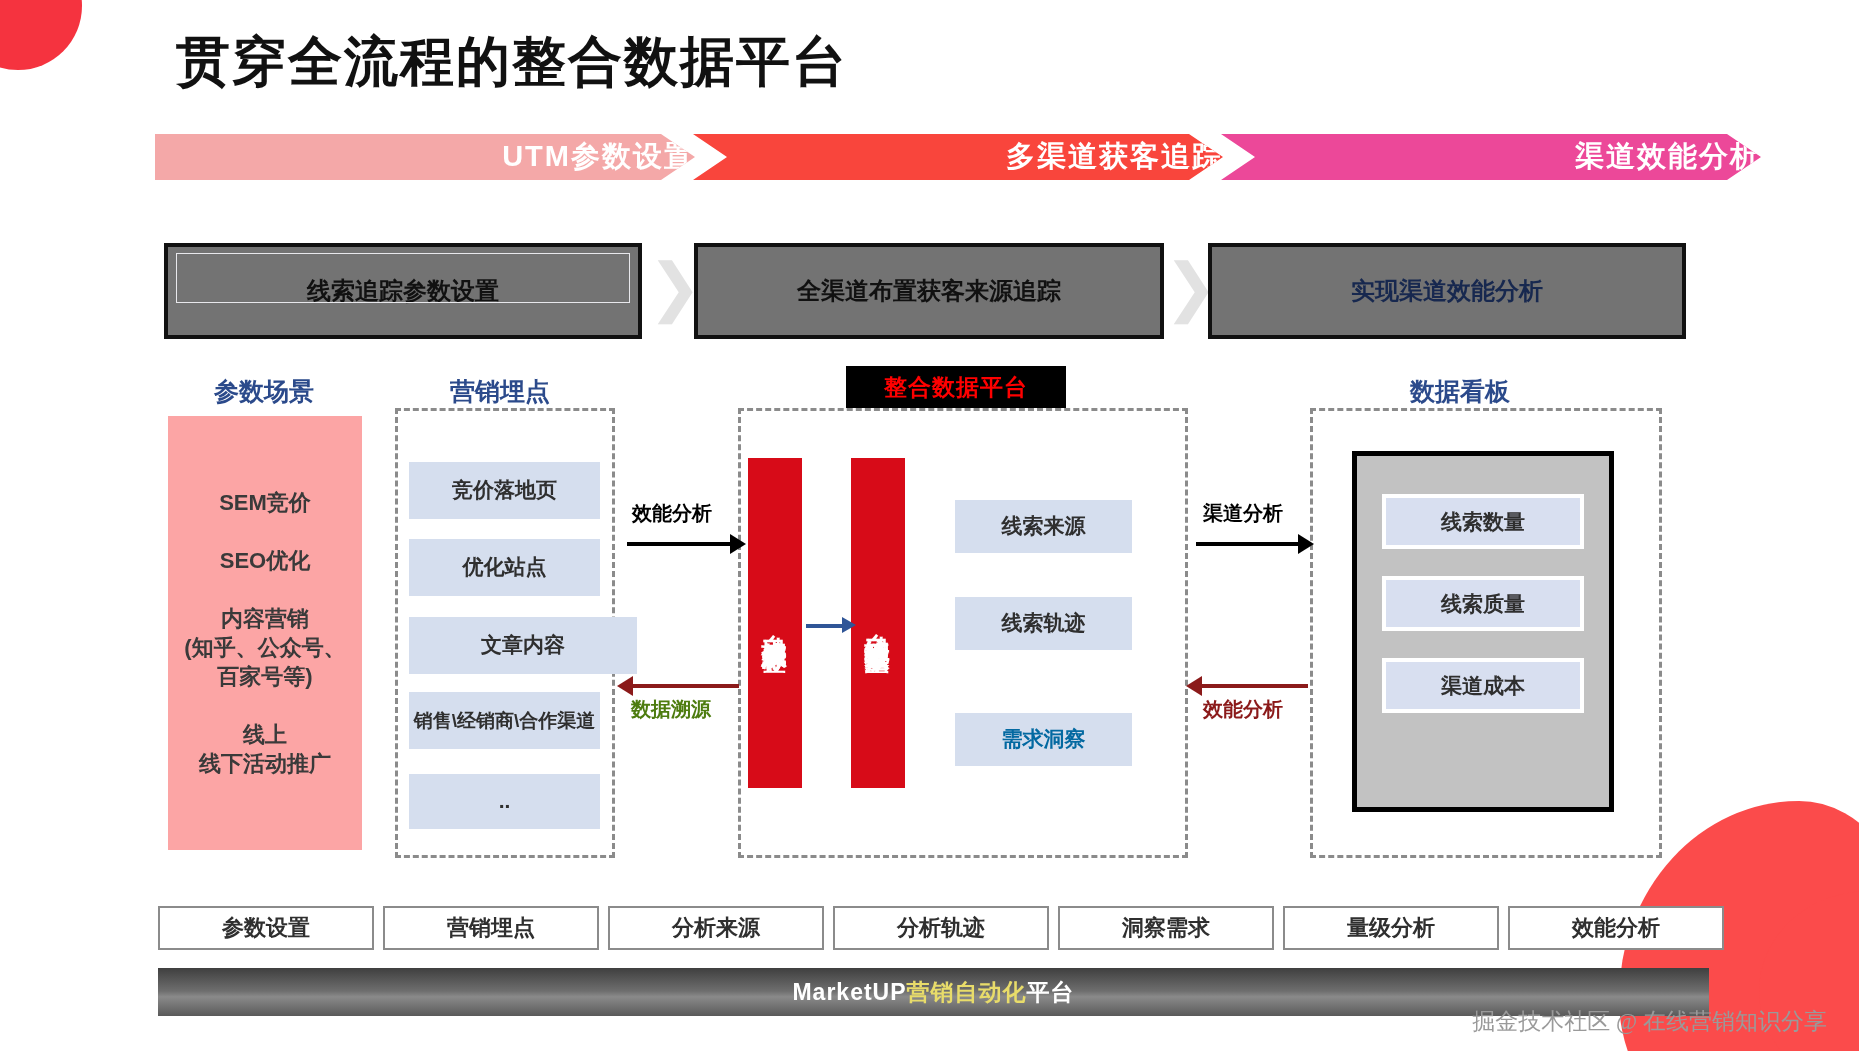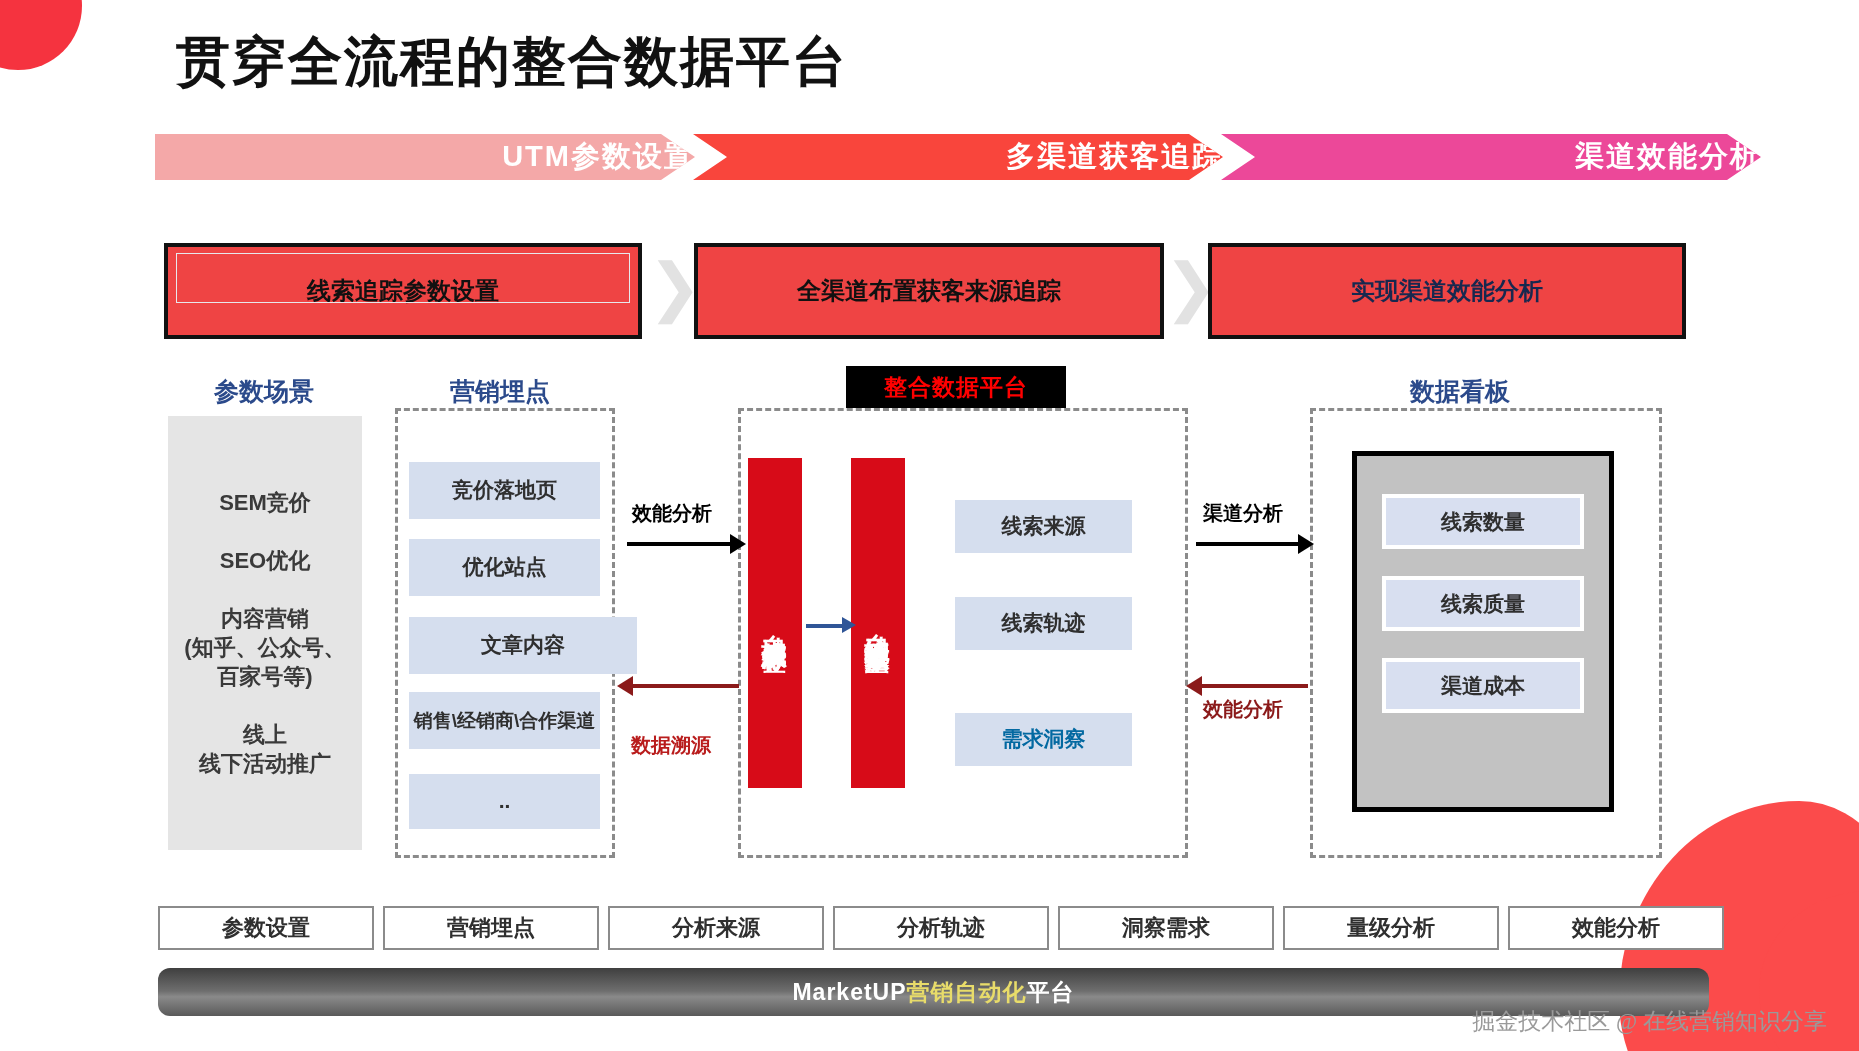--- a/index.html
+++ b/index.html
@@ -42,21 +42,21 @@
   .chev1 { width:540px; background:#f4a8a8;
            clip-path: polygon(0 0, calc(100% - 34px) 0, 100% 50%, calc(100% - 34px) 100%, 0 100%); }
   .chev2 { width:530px; margin-left:-2px; background:#f9453c;
            clip-path: polygon(0 0, calc(100% - 34px) 0, 100% 50%, calc(100% - 34px) 100%, 0 100%, 34px 50%); }
   .chev3 { width:540px; margin-left:-2px; background:#ec4899;
            clip-path: polygon(0 0, calc(100% - 34px) 0, 100% 50%, calc(100% - 34px) 100%, 0 100%, 34px 50%); }
   .chev span { display:block; padding-left:10px; }
 
   
   .pbox {
-    position:absolute; border:4px solid #111; background:#ef4444;
+    position:absolute; border:4px solid #111; background:#737373;
     display:flex; align-items:center; justify-content:center;
     font-size:24px; font-weight:bold; color:#111;
   }
   .pbox .inner {
     position:absolute; left:8px; right:8px; top:6px; bottom:32px;
     border:1px solid #e8e8ec; pointer-events:none;
   }
   .pbox1 { left:164px; top:243px; width:478px; height:96px; }
   .pbox2 { left:694px; top:243px; width:470px; height:96px; }
   .pbox3 { left:1208px; top:243px; width:478px; height:96px; color:#17284f; }
@@ -73,21 +73,21 @@
     position:absolute; font-size:25px; font-weight:bold; color:#2b4a8b;
     white-space:nowrap;
   }
   .ch1 { left:214px; top:375px; }
   .ch2 { left:450px; top:375px; }
   .ch3 { left:1410px; top:375px; }
 
   
   .gray-panel {
     position:absolute; left:168px; top:416px; width:194px; height:434px;
-    background:#e5e5e5;
+    background:#fca5a5;
     display:flex; flex-direction:column; align-items:center;
     justify-content:center; gap:29px;
   }
   .gray-item {
     font-size:22px; font-weight:bold; color:#3a3a3a; text-align:center;
     line-height:1.32; white-space:pre-line;
   }
 
   
   .dash { position:absolute; border:3px dashed #8b8b8b; background:transparent; }
@@ -152,21 +152,21 @@
   }
 
   
   .a1-line { left:627px; top:542px; width:108px; background:#000; }
   .a1-head { left:730px; top:534px; border-left:16px solid #000; }
   .a1-lab  { left:632px; top:500px; color:#000; }
 
   
   .a2-line { left:627px; top:684px; width:112px; background:#8b1a1a; }
   .a2-head { left:617px; top:676px; border-right:16px solid #8b1a1a; }
-  .a2-lab  { left:631px; top:732px; color:#b91c1c;font-family:Liberation Mono, monospace; }
+  .a2-lab  { left:631px; top:696px; color:#4d7c0f;font-family:Liberation Mono, monospace; }
 
   
   .a3-line { left:806px; top:624px; width:42px; background:#2f5597; }
   .a3-head { left:842px; top:617px; border-left:14px solid #2f5597;
              border-top:8px solid transparent; border-bottom:8px solid transparent; }
 
   
   .a4-line { left:1196px; top:542px; width:108px; background:#000; }
   .a4-head { left:1298px; top:534px; border-left:16px solid #000; }
   .a4-lab  { left:1203px; top:500px; color:#000; }
@@ -181,21 +181,21 @@
   .tab {
     width:216px; height:44px; border:2px solid #8b8b8b; background:#ffffff;
     display:flex; align-items:center; justify-content:center;
     font-size:22px; font-weight:bold; color:#2f2f2f;
   }
 
   
   .footer {
     position:absolute; left:158px; top:968px; width:1551px; height:48px;
     background: linear-gradient(180deg, #3f3f3f 0%, #6e6e6e 48%, #8a8a8a 60%, #5a5a5a 100%);
-    display:flex; align-items:center; justify-content:center;border-radius:12px;
+    display:flex; align-items:center; justify-content:center;
   }
   .footer-text { font-size:23px; font-weight:bold; color:#ffffff; letter-spacing:1px; }
   .footer-text .hl { color:#e8dc6a; }
 
   .watermark {
     position:absolute; right:32px; bottom:14px;
     font-size:23px; color:#9a9a9a; white-space:nowrap;
     font-family:"Liberation Serif","DejaVu Serif",serif;
   }
 </style>

